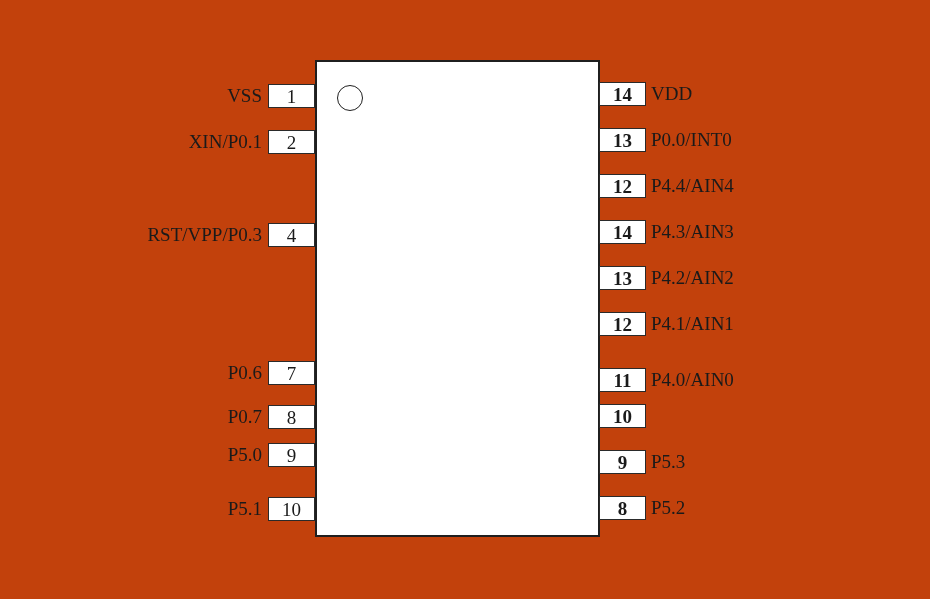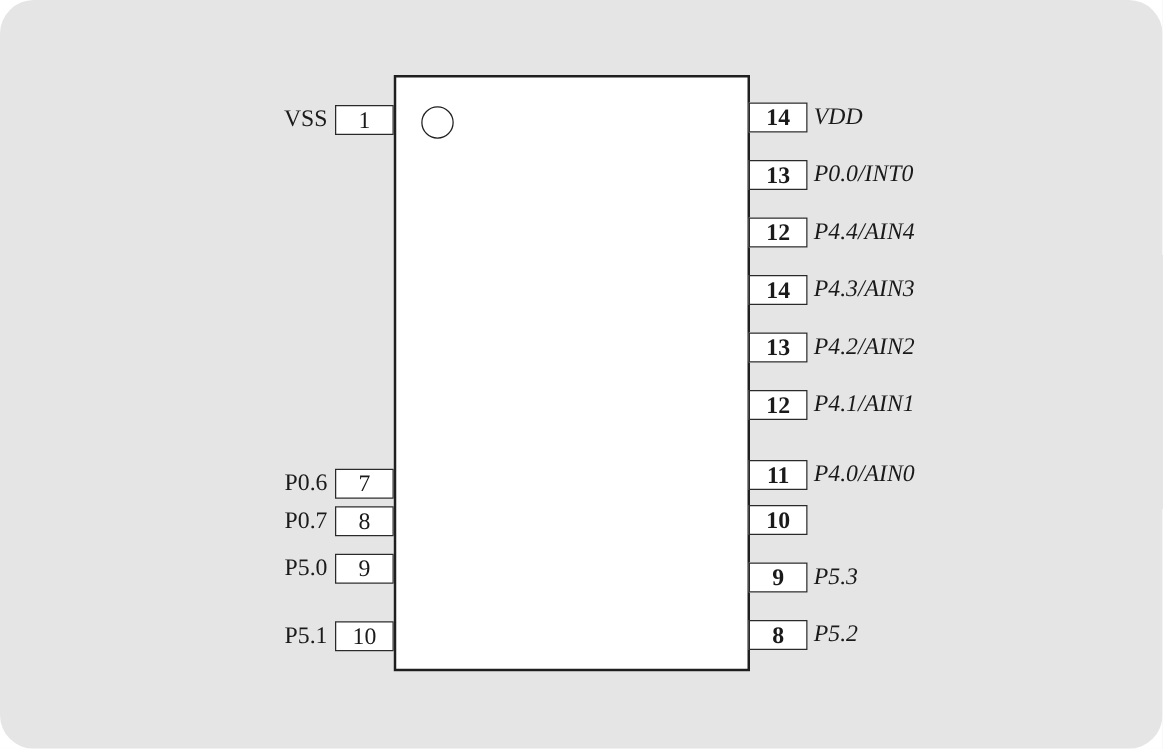--- a/index.html
+++ b/index.html
@@ -4,25 +4,24 @@
 <style>
   html, body {
     margin: 0;
     padding: 0;
     background: #ffffff;
   }
   #stage {
     position: relative;
     width: 930px;
     height: 599px;
-    background: #e5e5e5;
+    background: #c2410c;
     font-family: "Liberation Serif", "DejaVu Serif", serif;
     color: #1a1a1a;
     overflow: hidden;
-    border-radius: 27px;
   }
   .chip-body {
     position: absolute;
     left: 315px;
     top: 60px;
     width: 285px;
     height: 477px;
     border: 2px solid #1f1f1f;
     box-sizing: border-box;
     background: #ffffff;
@@ -64,38 +63,50 @@
   .pin.right .box { left: 599px; font-weight: bold; }
   .pin .lbl {
     position: absolute;
     top: 0;
     height: 24px;
     line-height: 24px;
     font-size: 19px;
     white-space: nowrap;
   }
   .pin.left .lbl  { right: 668px; text-align: right; }
-  .pin.right .lbl { left: 651px; text-align: center; font-style: italic; }
+  .pin.right .lbl { left: 651px; text-align: center; }
 </style>
 </head>
 <body>
 
 <div id="stage">
 
   <div class="chip-body">
     <div class="pin1-circle"></div>
   </div>
 
   <div class="pin left" style="top:84px">
     <span class="lbl">VSS</span>
     <span class="box">
         <span>1</span>
       </span>
   </div>
-  <div class="pin left" style="top:375px">
+  <div class="pin left" style="top:130px">
+    <span class="lbl">XIN/P0.1</span>
+    <span class="box">
+        <span>2</span>
+      </span>
+  </div>
+  <div class="pin left" style="top:223px">
+    <span class="lbl">RST/VPP/P0.3</span>
+    <span class="box">
+        <span>4</span>
+      </span>
+  </div>
+  <div class="pin left" style="top:361px">
     <span class="lbl">P0.6</span>
     <span class="box">
         <span>7</span>
       </span>
   </div>
   <div class="pin left" style="top:405px">
     <span class="lbl">P0.7</span>
     <span class="box">
         <span>8</span>
       </span>

